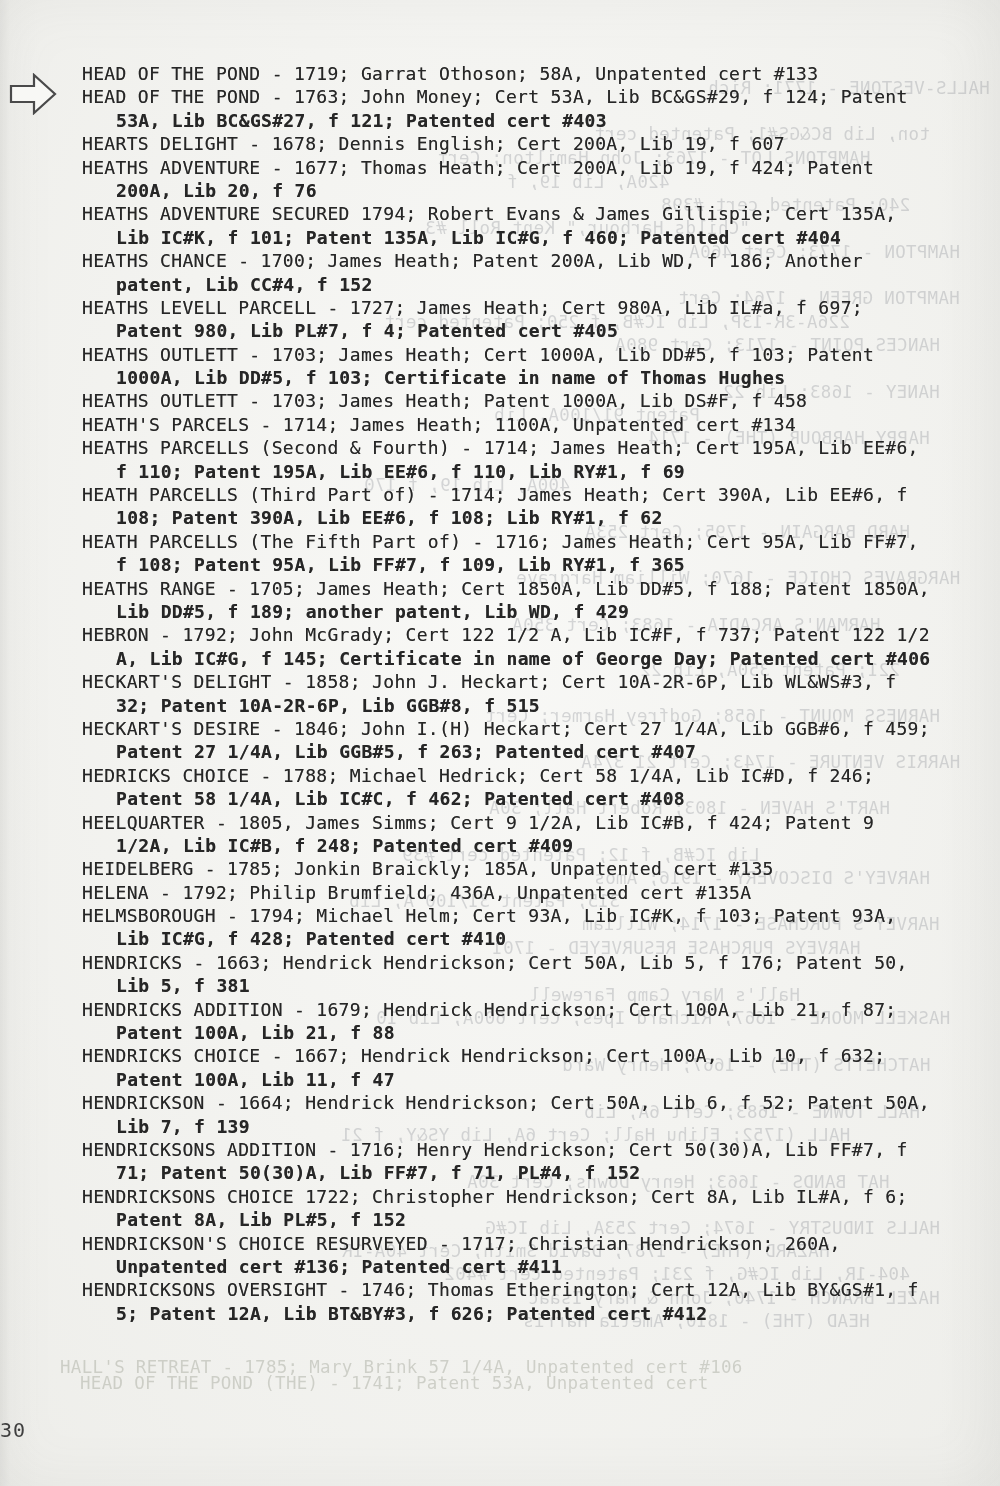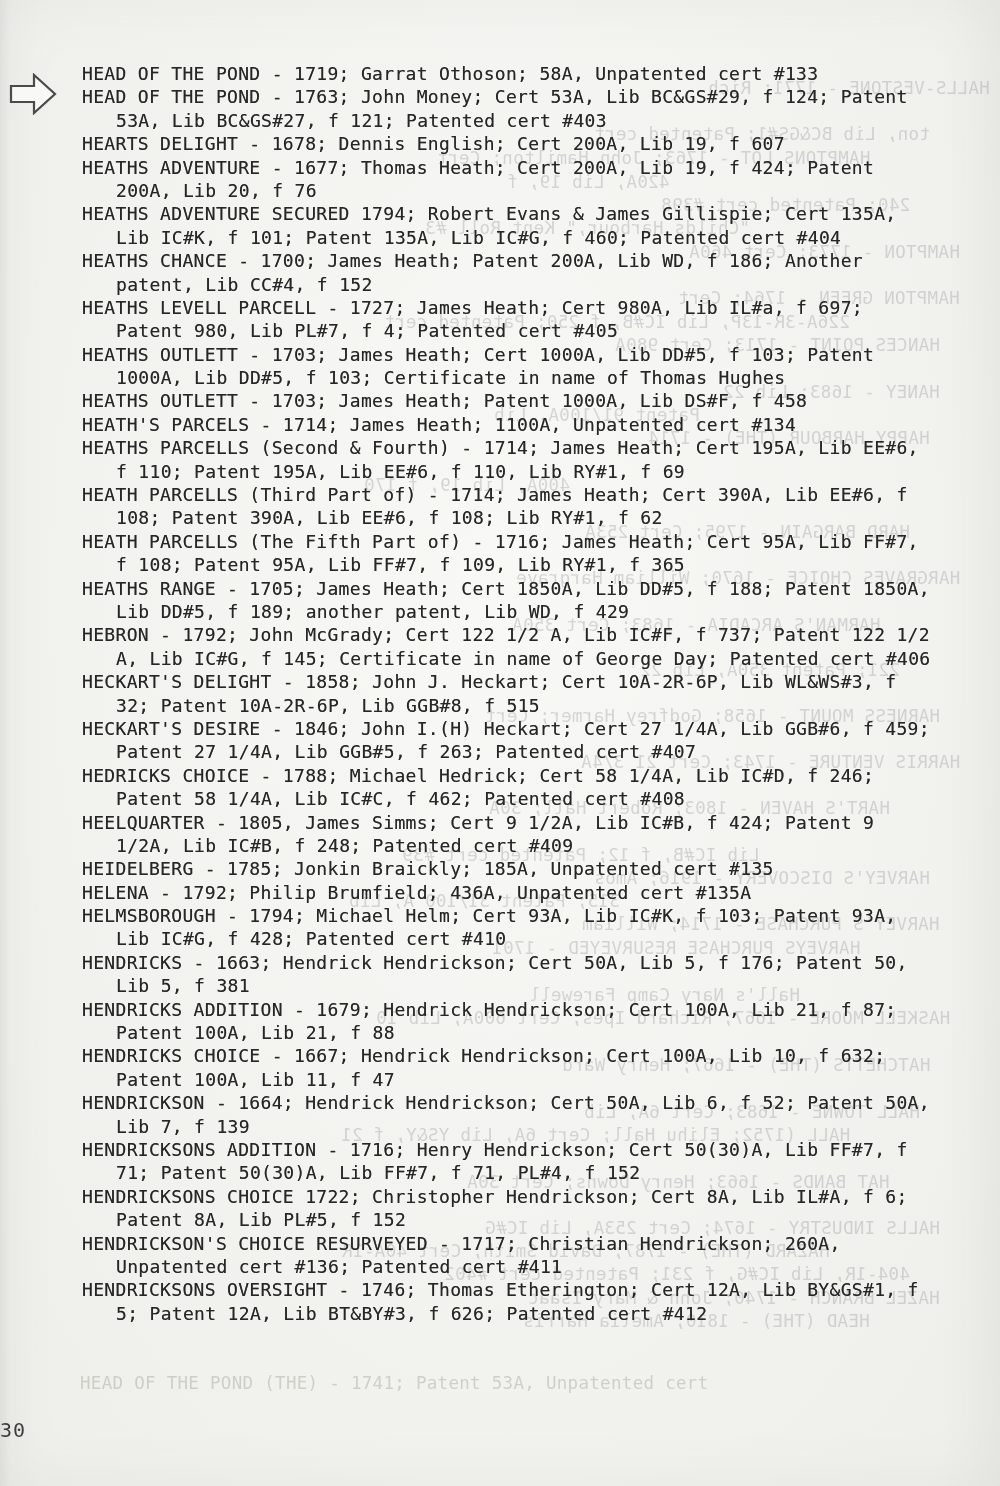--- a/index.html
+++ b/index.html
@@ -20,21 +20,21 @@
     background:radial-gradient(ellipse at 50% 40%, rgba(255,255,255,0.25), rgba(170,170,160,0.10) 95%);
   }
   
   .entry-list{
     position:absolute;left:82px;top:62px;width:890px;
     font-size:18px;line-height:23.4px;letter-spacing:0.32px;
     color:#262626;white-space:pre;
     text-shadow:0 0 0.6px rgba(40,40,40,0.55);
   }
   .line{height:23.4px;}
-  .line.cont{padding-left:34px;}
+  .line.cont{padding-left:34px;font-weight:bold;}
   
   .arrow-wrap{position:absolute;left:9px;top:73px;width:48px;height:42px;}
   
   .page-number{
     position:absolute;left:0;right:0;top:1418px;text-align:left;
     font-size:20px;color:#3f3f3f;letter-spacing:1px;
   }
   
   .bt-layer{position:absolute;inset:0;pointer-events:none;}
   .bt{
@@ -84,20 +84,21 @@
       <div class="bt" style="top: 1055px; right: 70px;">HATCHETTS (THE) - 1667; Henry Ward</div>
       <div class="bt" style="top: 1102px; right: 80px;">HALL TOWNE - 1683; Cert 6A, Lib</div>
       <div class="bt" style="top: 1125px; right: 150px;">HALL (1752; Elihu Hall; Cert 6A, Lib YS&amp;Y, f 21</div>
       <div class="bt" style="top: 1172px; right: 110px;">HAT BANDS - 1663; Henry Downs; Cert 30A</div>
       <div class="bt" style="top: 1218px; right: 60px;">HALLS INDUSTRY - 1674; Cert 253A, Lib IC#G</div>
       <div class="bt" style="top: 1241px; right: 170px;">HAZARD (THE) - 1787; David Smith; Cert 40A-1R</div>
       <div class="bt" style="top: 1264px; right: 90px;">404-1R, Lib IC#G, f 231; Patented cert #402</div>
       <div class="bt" style="top: 1288px; right: 60px;">HAZEL BRANCH - 1740; John &amp; Mary Isaac</div>
       <div class="bt" style="top: 1311px; right: 130px;">HEAD (THE) - 1810; Amelia Harris</div>
       <div class="bt noflip" style="top: 1334px; left: 80px; margin-top: 39px;">HEAD OF THE POND (THE) - 1741; Patent 53A, Unpatented cert</div>
+      <div class="bt noflip" style="top: 1357px; left: 60px;">HALL'S RETREAT - 1785; Mary Brink 57 1/4A, Unpatented cert #106</div>
     </div>
 
   <div class="arrow-wrap">
     <svg width="48" height="42" viewBox="0 0 48 42">
       <polygon points="2,13 25,13 25,2 46,21 25,40 25,29 2,29" fill="#f8f8f5" stroke="#4a4a4a" stroke-width="2.2" stroke-linejoin="miter"></polygon>
     </svg>
   </div>
 
   <div class="entry-list"><div class="line">HEAD OF THE POND - 1719; Garrat Othoson; 58A, Unpatented cert #133</div><div class="line">HEAD OF THE POND - 1763; John Money; Cert 53A, Lib BC&amp;GS#29, f 124; Patent</div><div class="line cont">53A, Lib BC&amp;GS#27, f 121; Patented cert #403</div><div class="line">HEARTS DELIGHT - 1678; Dennis English; Cert 200A, Lib 19, f 607</div><div class="line">HEATHS ADVENTURE - 1677; Thomas Heath; Cert 200A, Lib 19, f 424; Patent</div><div class="line cont">200A, Lib 20, f 76</div><div class="line">HEATHS ADVENTURE SECURED 1794; Robert Evans &amp; James Gillispie; Cert 135A,</div><div class="line cont">Lib IC#K, f 101; Patent 135A, Lib IC#G, f 460; Patented cert #404</div><div class="line">HEATHS CHANCE - 1700; James Heath; Patent 200A, Lib WD, f 186; Another</div><div class="line cont">patent, Lib CC#4, f 152</div><div class="line">HEATHS LEVELL PARCELL - 1727; James Heath; Cert 980A, Lib IL#a, f 697;</div><div class="line cont">Patent 980, Lib PL#7, f 4; Patented cert #405</div><div class="line">HEATHS OUTLETT - 1703; James Heath; Cert 1000A, Lib DD#5, f 103; Patent</div><div class="line cont">1000A, Lib DD#5, f 103; Certificate in name of Thomas Hughes</div><div class="line">HEATHS OUTLETT - 1703; James Heath; Patent 1000A, Lib DS#F, f 458</div><div class="line">HEATH'S PARCELS - 1714; James Heath; 1100A, Unpatented cert #134</div><div class="line">HEATHS PARCELLS (Second &amp; Fourth) - 1714; James Heath; Cert 195A, Lib EE#6,</div><div class="line cont">f 110; Patent 195A, Lib EE#6, f 110, Lib RY#1, f 69</div><div class="line">HEATH PARCELLS (Third Part of) - 1714; James Heath; Cert 390A, Lib EE#6, f</div><div class="line cont">108; Patent 390A, Lib EE#6, f 108; Lib RY#1, f 62</div><div class="line">HEATH PARCELLS (The Fifth Part of) - 1716; James Heath; Cert 95A, Lib FF#7,</div><div class="line cont">f 108; Patent 95A, Lib FF#7, f 109, Lib RY#1, f 365</div><div class="line">HEATHS RANGE - 1705; James Heath; Cert 1850A, Lib DD#5, f 188; Patent 1850A,</div><div class="line cont">Lib DD#5, f 189; another patent, Lib WD, f 429</div><div class="line">HEBRON - 1792; John McGrady; Cert 122 1/2 A, Lib IC#F, f 737; Patent 122 1/2</div><div class="line cont">A, Lib IC#G, f 145; Certificate in name of George Day; Patented cert #406</div><div class="line">HECKART'S DELIGHT - 1858; John J. Heckart; Cert 10A-2R-6P, Lib WL&amp;WS#3, f</div><div class="line cont">32; Patent 10A-2R-6P, Lib GGB#8, f 515</div><div class="line">HECKART'S DESIRE - 1846; John I.(H) Heckart; Cert 27 1/4A, Lib GGB#6, f 459;</div><div class="line cont">Patent 27 1/4A, Lib GGB#5, f 263; Patented cert #407</div><div class="line">HEDRICKS CHOICE - 1788; Michael Hedrick; Cert 58 1/4A, Lib IC#D, f 246;</div><div class="line cont">Patent 58 1/4A, Lib IC#C, f 462; Patented cert #408</div><div class="line">HEELQUARTER - 1805, James Simms; Cert 9 1/2A, Lib IC#B, f 424; Patent 9</div><div class="line cont">1/2A, Lib IC#B, f 248; Patented cert #409</div><div class="line">HEIDELBERG - 1785; Jonkin Braickly; 185A, Unpatented cert #135</div><div class="line">HELENA - 1792; Philip Brumfield; 436A, Unpatented cert #135A</div><div class="line">HELMSBOROUGH - 1794; Michael Helm; Cert 93A, Lib IC#K, f 103; Patent 93A,</div><div class="line cont">Lib IC#G, f 428; Patented cert #410</div><div class="line">HENDRICKS - 1663; Hendrick Hendrickson; Cert 50A, Lib 5, f 176; Patent 50,</div><div class="line cont">Lib 5, f 381</div><div class="line">HENDRICKS ADDITION - 1679; Hendrick Hendrickson; Cert 100A, Lib 21, f 87;</div><div class="line cont">Patent 100A, Lib 21, f 88</div><div class="line">HENDRICKS CHOICE - 1667; Hendrick Hendrickson; Cert 100A, Lib 10, f 632;</div><div class="line cont">Patent 100A, Lib 11, f 47</div><div class="line">HENDRICKSON - 1664; Hendrick Hendrickson; Cert 50A, Lib 6, f 52; Patent 50A,</div><div class="line cont">Lib 7, f 139</div><div class="line">HENDRICKSONS ADDITION - 1716; Henry Hendrickson; Cert 50(30)A, Lib FF#7, f</div><div class="line cont">71; Patent 50(30)A, Lib FF#7, f 71, PL#4, f 152</div><div class="line">HENDRICKSONS CHOICE 1722; Christopher Hendrickson; Cert 8A, Lib IL#A, f 6;</div><div class="line cont">Patent 8A, Lib PL#5, f 152</div><div class="line">HENDRICKSON'S CHOICE RESURVEYED - 1717; Christian Hendrickson; 260A,</div><div class="line cont">Unpatented cert #136; Patented cert #411</div><div class="line">HENDRICKSONS OVERSIGHT - 1746; Thomas Etherington; Cert 12A, Lib BY&amp;GS#1, f</div><div class="line cont">5; Patent 12A, Lib BT&amp;BY#3, f 626; Patented cert #412</div></div>
 

